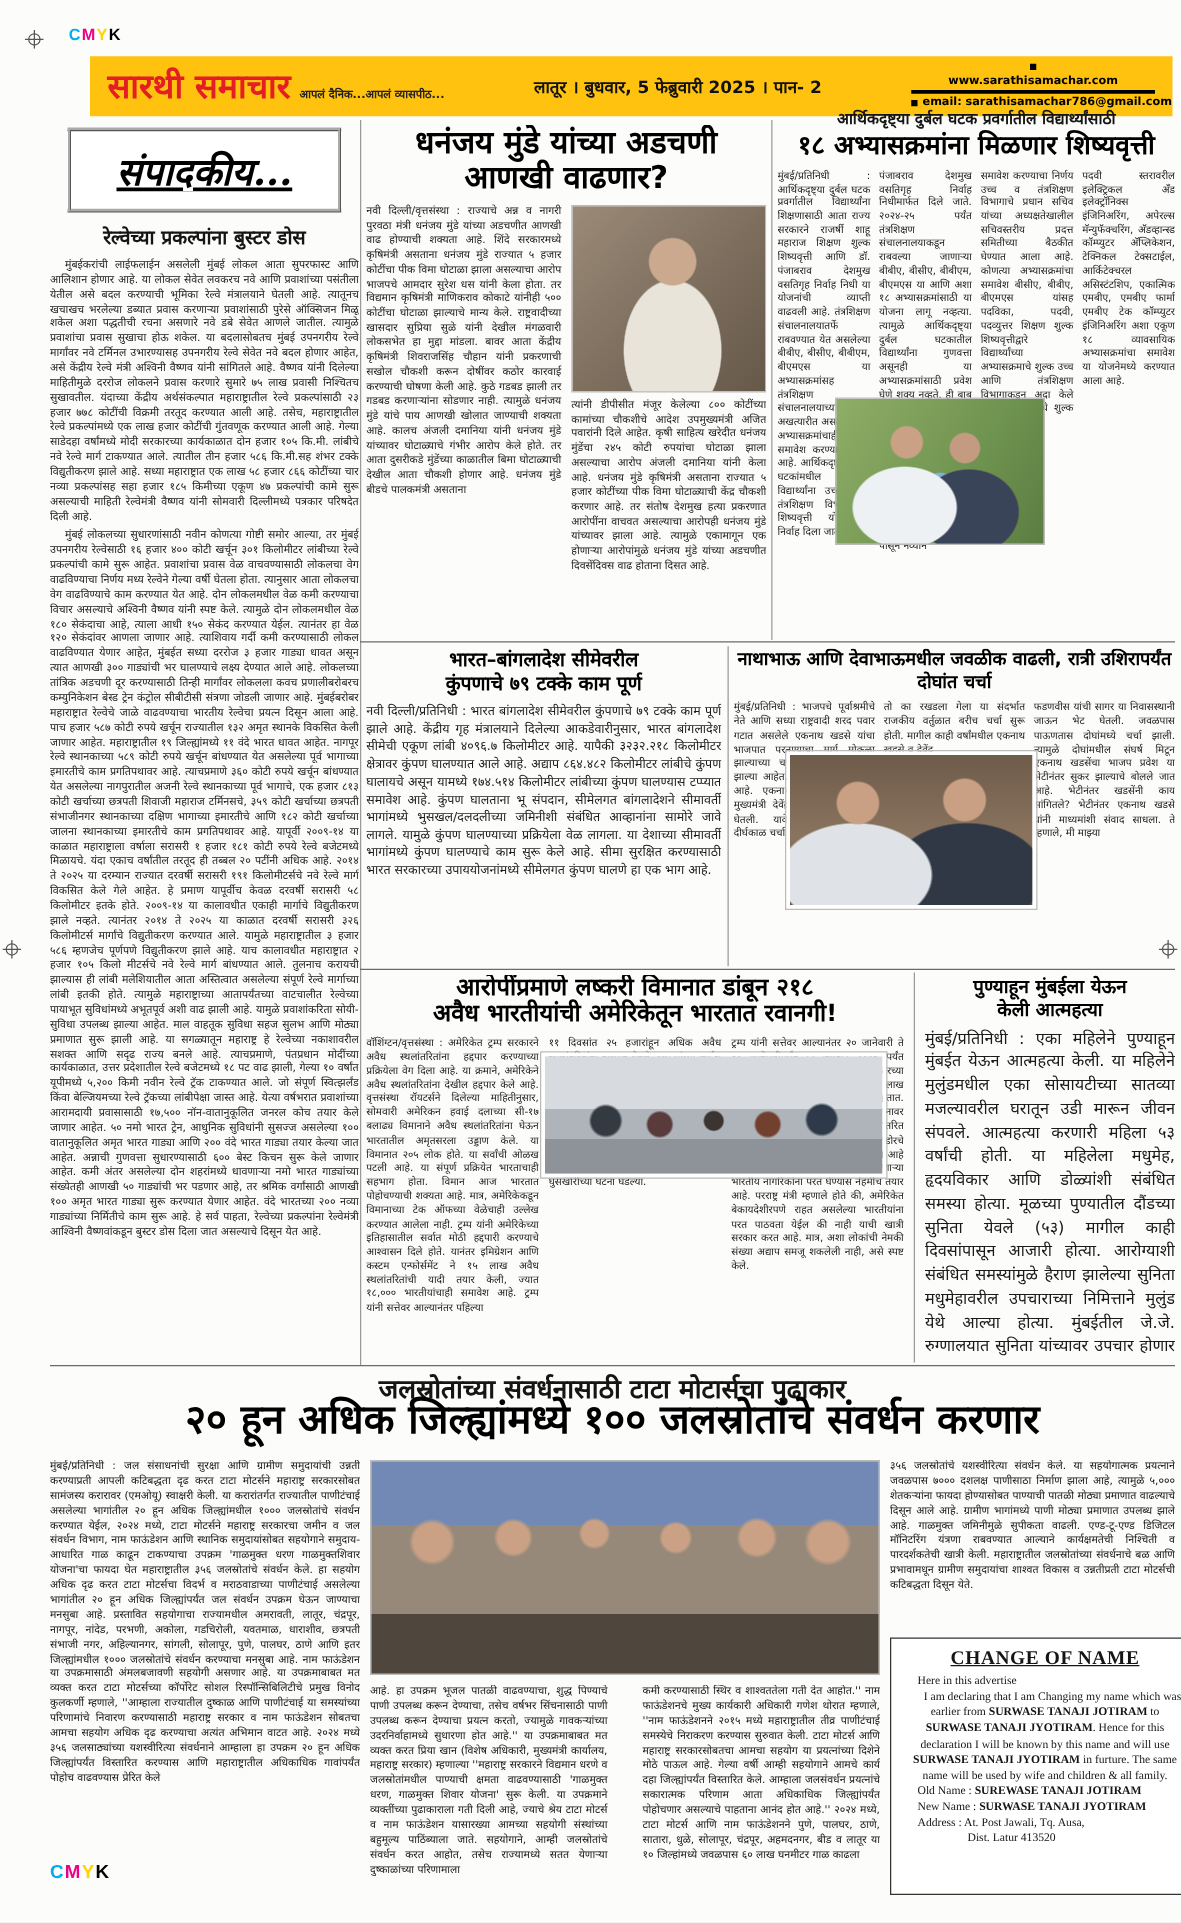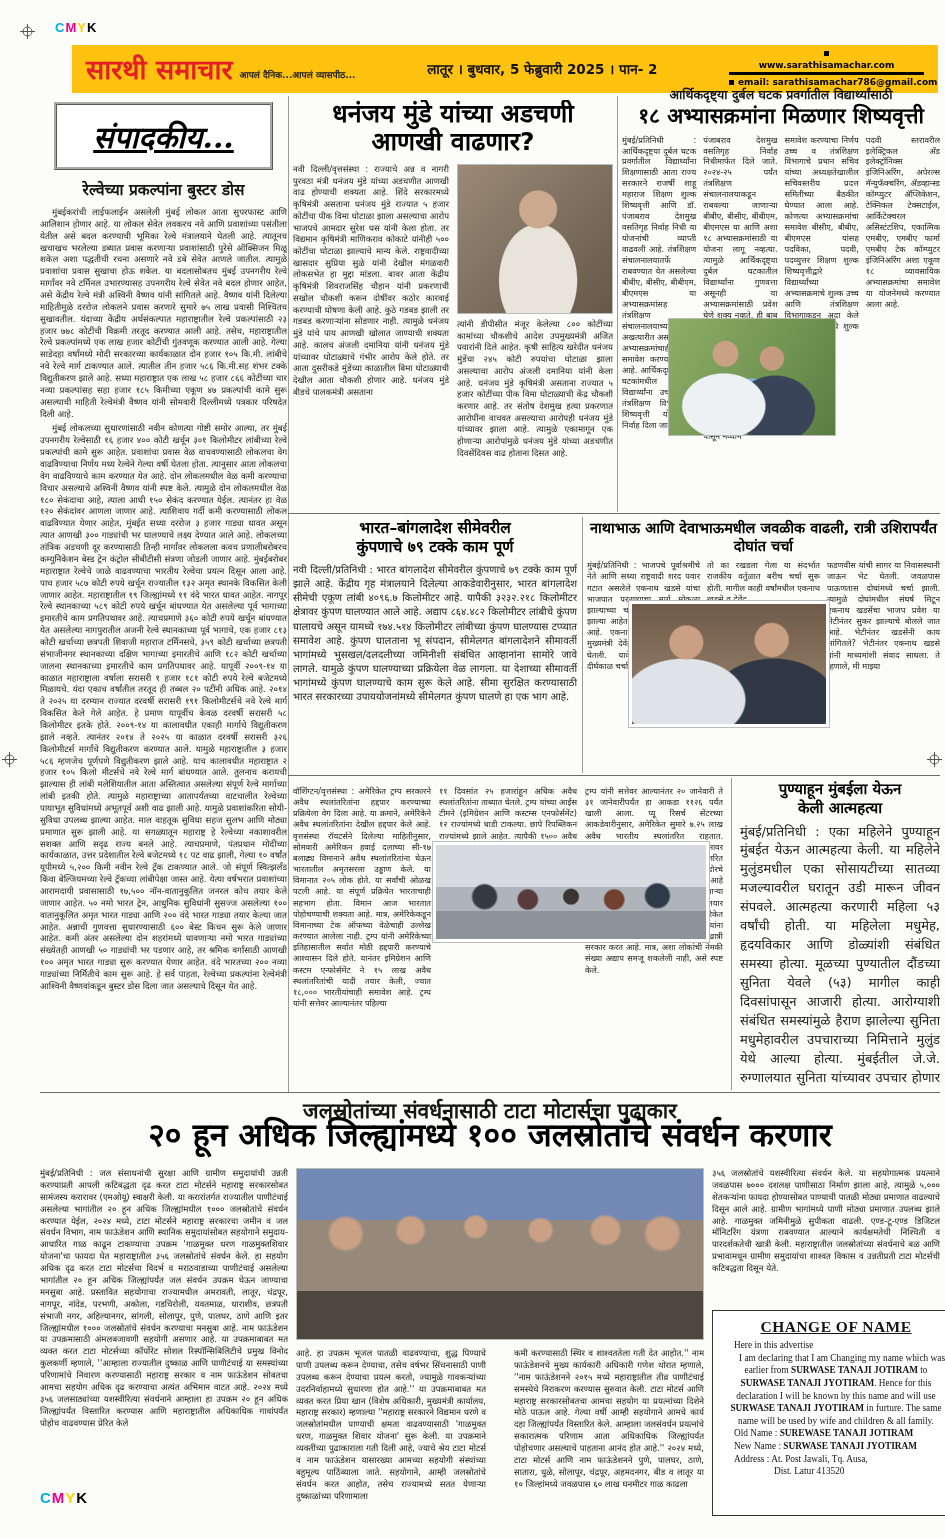--- a/index.html
+++ b/index.html
@@ -224,20 +224,22 @@
     <div class="headline">नाथाभाऊ आणि देवाभाऊमधील जवळीक वाढली, रात्री उशिरापर्यंत दोघांत चर्चा</div>
     <div class="cols">
       <div class="col body-txt">मुंबई/प्रतिनिधी : भाजपचे पूर्वाश्रमीचे नेते आणि सध्या राष्ट्रवादी शरद पवार गटात असलेले एकनाथ खडसे यांचा भाजपात परतण्याचा मार्ग मोकळा झाल्याच्या चर्चा पुन्हा एकदा सुरू झाल्या आहेत. त्याला कारणही तसेच आहे. एकनाथ खडसे यांनी काल मुख्यमंत्री देवेंद्र फडणवीस यांची भेट घेतली. यावेळी दोघांमध्ये रात्री दीर्घकाळ चर्चा झाली.</div>
       <div class="col body-txt">तो का रखडला गेला या संदर्भात राजकीय वर्तुळात बरीच चर्चा सुरू होती. मागील काही वर्षांमधील एकनाथ खडसे व देवेंद्र</div>
       <div class="col body-txt">फडणवीस यांची सागर या निवासस्थानी जाऊन भेट घेतली. जवळपास पाऊणतास दोघांमध्ये चर्चा झाली. त्यामुळे दोघांमधील संघर्ष मिटून एकनाथ खडसेंचा भाजप प्रवेश या भेटीनंतर सुकर झाल्याचे बोलले जात आहे. भेटीनंतर खडसेंनी काय सांगितले? भेटीनंतर एकनाथ खडसे यांनी माध्यमांशी संवाद साधला. ते म्हणाले, मी माझ्या</div>
     </div>
     <div id="kh-photo" class="photo ph-leaders"></div>
   </div>
 
   <div id="a-deport">
+    <div class="headline"><span>आरोपींप्रमाणे लष्करी विमानात डांबून २१८</span><br>
+    <span>अवैध भारतीयांची अमेरिकेतून भारतात रवानगी!</span></div>
     <div class="cols">
       <div class="col body-txt">वॉशिंग्टन/वृत्तसंस्था : अमेरिकेत ट्रम्प सरकारने अवैध स्थलांतरितांना हद्दपार करण्याच्या प्रक्रियेला वेग दिला आहे. या क्रमाने, अमेरिकेने अवैध स्थलांतरितांना देखील हद्दपार केले आहे. वृत्तसंस्था रॉयटर्सने दिलेल्या माहितीनुसार, सोमवारी अमेरिकन हवाई दलाच्या सी-१७ बलाढ्य विमानाने अवैध स्थलांतरितांना घेऊन भारतातील अमृतसरला उड्डाण केले. या विमानात २०५ लोक होते. या सर्वांची ओळख पटली आहे. या संपूर्ण प्रक्रियेत भारताचाही सहभाग होता. विमान आज भारतात पोहोचण्याची शक्यता आहे. मात्र, अमेरिकेकडून विमानाच्या टेक ऑफच्या वेळेचाही उल्लेख करण्यात आलेला नाही. ट्रम्प यांनी अमेरिकेच्या इतिहासातील सर्वात मोठी हद्दपारी करण्याचे आश्वासन दिले होते. यानंतर इमिग्रेशन आणि कस्टम एन्फोर्समेंट ने १५ लाख अवैध स्थलांतरितांची यादी तयार केली, ज्यात १८,००० भारतीयांचाही समावेश आहे. ट्रम्प यांनी सत्तेवर आल्यानंतर पहिल्या</div>
       <div class="col body-txt">११ दिवसांत २५ हजारांहून अधिक अवैध स्थलांतरितांना ताब्यात घेतले. ट्रम्प यांच्या आईस टीमने (इमिग्रेशन आणि कस्टम्स एनफोर्समेंट) १२ राज्यांमध्ये धाडी टाकल्या. छापे रिपब्लिकन राज्यांमध्ये झाले आहेत. त्यापैकी १५०० अवैध स्थलांतरित भारतीयांना ताब्यात घेण्यात आले. या काळात मेक्सिको सीमेवरून घुसखोरीच्या घटनांमध्ये ९४ टक्के घट झाली आहे. बिडेन यांच्या कार्यकाळात, या वर्षी १ जानेवारी ते १९ जानेवारी दरम्यान दररोज सरासरी २०८५ घुसखोरीच्या घटना घडल्या.</div>
       <div class="col body-txt">ट्रम्प यांनी सत्तेवर आल्यानंतर २० जानेवारी ते ३१ जानेवारीपर्यंत हा आकडा ११२६ पर्यंत खाली आला. प्यू रिसर्च सेंटरच्या आकडेवारीनुसार, अमेरिकेत सुमारे ७.२५ लाख अवैध भारतीय स्थलांतरित राहतात. स्थलांतरितांची ही संख्या तिसऱ्या स्थानावर आहे. पहिल्या स्थानावर मेक्सिकोचे स्थलांतरित आणि दुसऱ्या स्थानावर एल साल्वाडोरचे स्थलांतरित आहेत. भारत सरकारने म्हटले आहे की, अमेरिकेत बेकायदेशीरपणे राहणाऱ्या भारतीय नागरिकांना परत घेण्यास नेहमीच तयार आहे. परराष्ट्र मंत्री म्हणाले होते की, अमेरिकेत बेकायदेशीरपणे राहत असलेल्या भारतीयांना परत पाठवता येईल की नाही याची खात्री सरकार करत आहे. मात्र, अशा लोकांची नेमकी संख्या अद्याप समजू शकलेली नाही, असे स्पष्ट केले.</div>
     </div>
     <div id="dp-photo" class="photo ph-deport"></div>
   </div>
 
   <div id="a-suicide">
     <div class="headline"><span>पुण्याहून मुंबईला येऊन</span><br>

